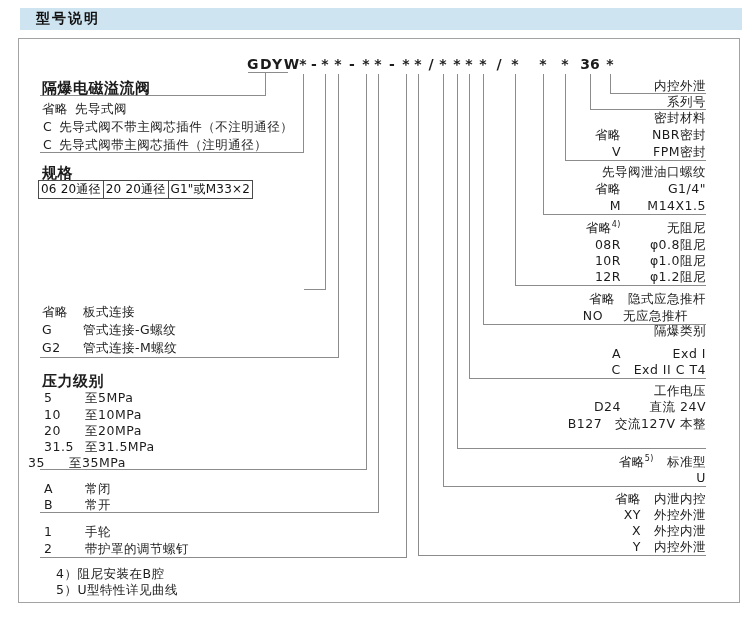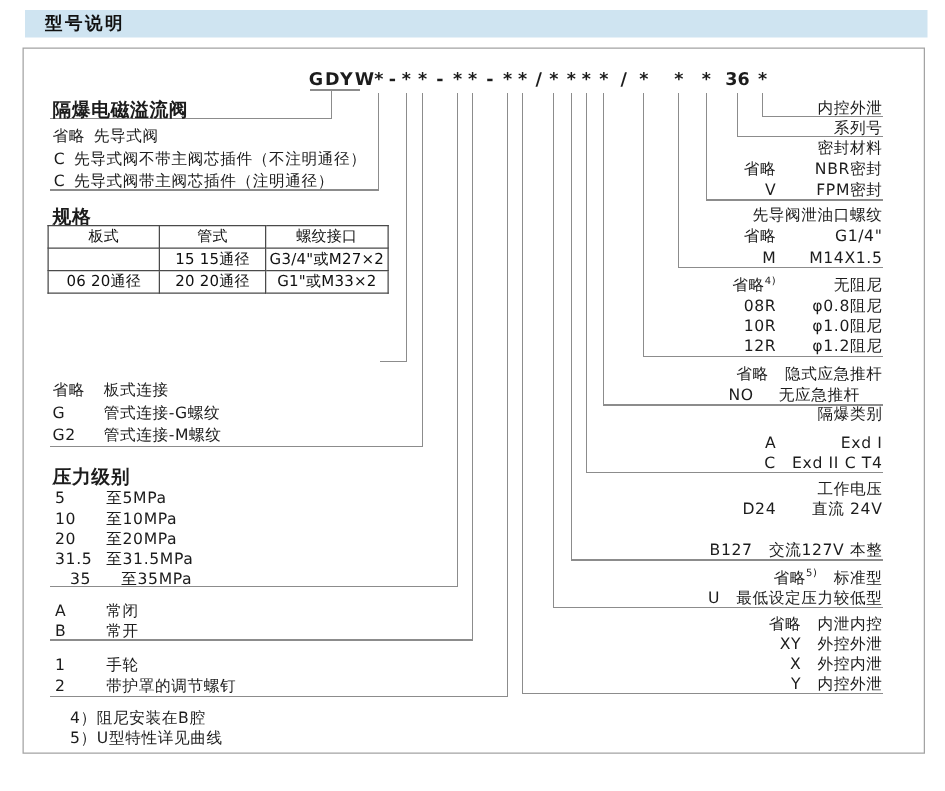--- a/index.html
+++ b/index.html
@@ -104,30 +104,20 @@
   </div>
   <div class="abs lrow2" style="left:43px; top:137px">
     <span>C</span>
     <span>先导式阀带主阀芯插件（注明通径）</span>
   </div>
 
   <span class="abs seclabel" style="left:42px; top:164px">规格</span>
 
   <table class="spec">
     <tbody>
-        <tr>
-      <th class="c1">板式</th>
-      <th class="c2">管式</th>
-      <th class="c3">螺纹接口</th>
-    </tr>
-    <tr>
-      <td></td>
-      <td>15 15通径</td>
-      <td>G3/4"或M27×2</td>
-    </tr>
     <tr>
       <td>06 20通径</td>
       <td>20 20通径</td>
       <td>G1"或M33×2</td>
     </tr>
   </tbody>
     </table>
 
   <div class="abs lrow" style="left:42px; top:304px">
     <span class="lcode">省略</span>
@@ -152,21 +142,21 @@
     <span>至10MPa</span>
   </div>
   <div class="abs lrow" style="left:44px; top:423px">
     <span class="lcode">20</span>
     <span>至20MPa</span>
   </div>
   <div class="abs lrow" style="left:44px; top:439px">
     <span class="lcode">31.5</span>
     <span>至31.5MPa</span>
   </div>
-  <div class="abs lrow" style="left:56px; top:455px">
+  <div class="abs lrow" style="left:28px; top:455px">
     <span class="lcode">35</span>
     <span>至35MPa</span>
   </div>
 
   <div class="abs lrow" style="left:44px; top:481px">
     <span class="lcode">A</span>
     <span>常闭</span>
   </div>
   <div class="abs lrow" style="left:44px; top:497px">
     <span class="lcode">B</span>
@@ -242,32 +232,31 @@
   <div class="abs rrow" style="right:50px; top:362px">
     <span>C</span>
     <span class="rdesc">Exd II C T4</span>
   </div>
 
   <span class="abs rhead" style="right:50px; top:383px">工作电压</span>
   <div class="abs rrow" style="right:50px; top:399px">
     <span>D24</span>
     <span class="rdesc">直流 24V</span>
   </div>
-  <div class="abs rrow" style="right:50px; top:432px">
+  <div class="abs rrow" style="right:50px; top:416px">
     <span>B127</span>
     <span class="rdesc">交流127V 本整</span>
   </div>
 
   <div class="abs rrow" style="right:50px; top:454px">
     <span><span>省略</span><sup>5)</sup></span>
     <span>标准型</span>
   </div>
   <div class="abs rrow" style="right:50px; top:470px">
     <span>U</span>
-    <span>最低设定压力较低型</span>
   </div>
 
   <div class="abs rrow" style="right:50px; top:491px">
     <span>省略</span>
     <span>内泄内控</span>
   </div>
   <div class="abs rrow" style="right:50px; top:507px">
     <span>XY</span>
     <span>外控外泄</span>
   </div>

